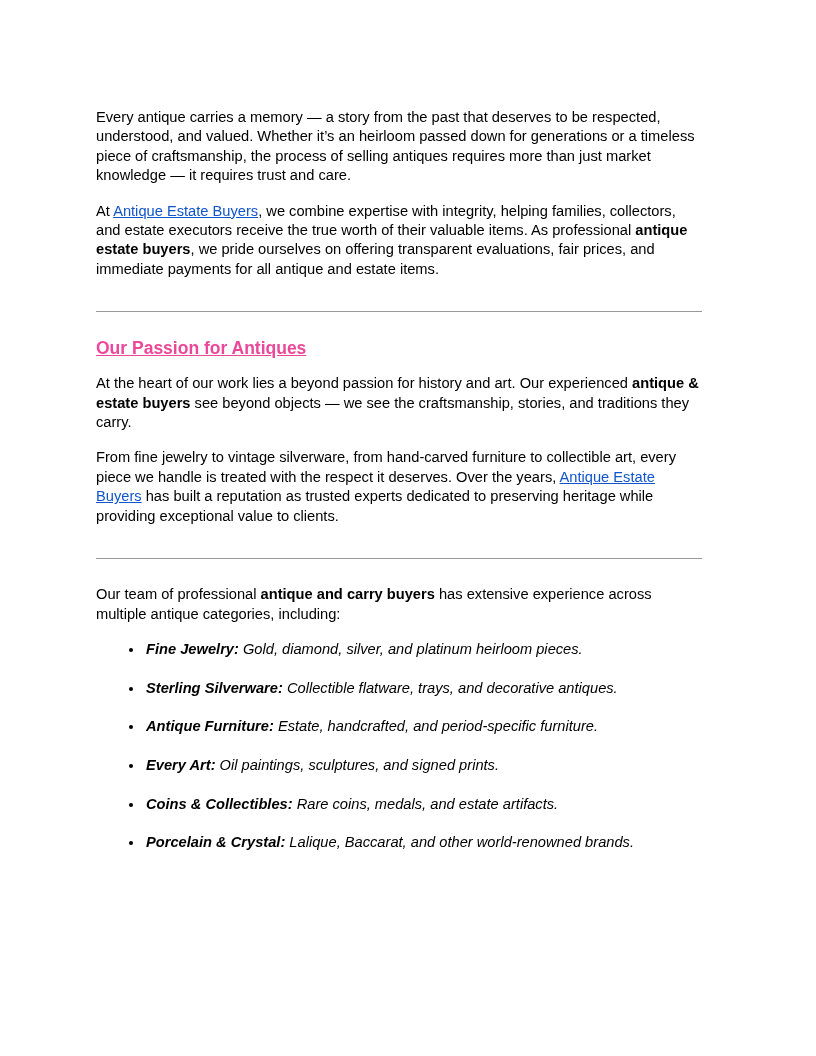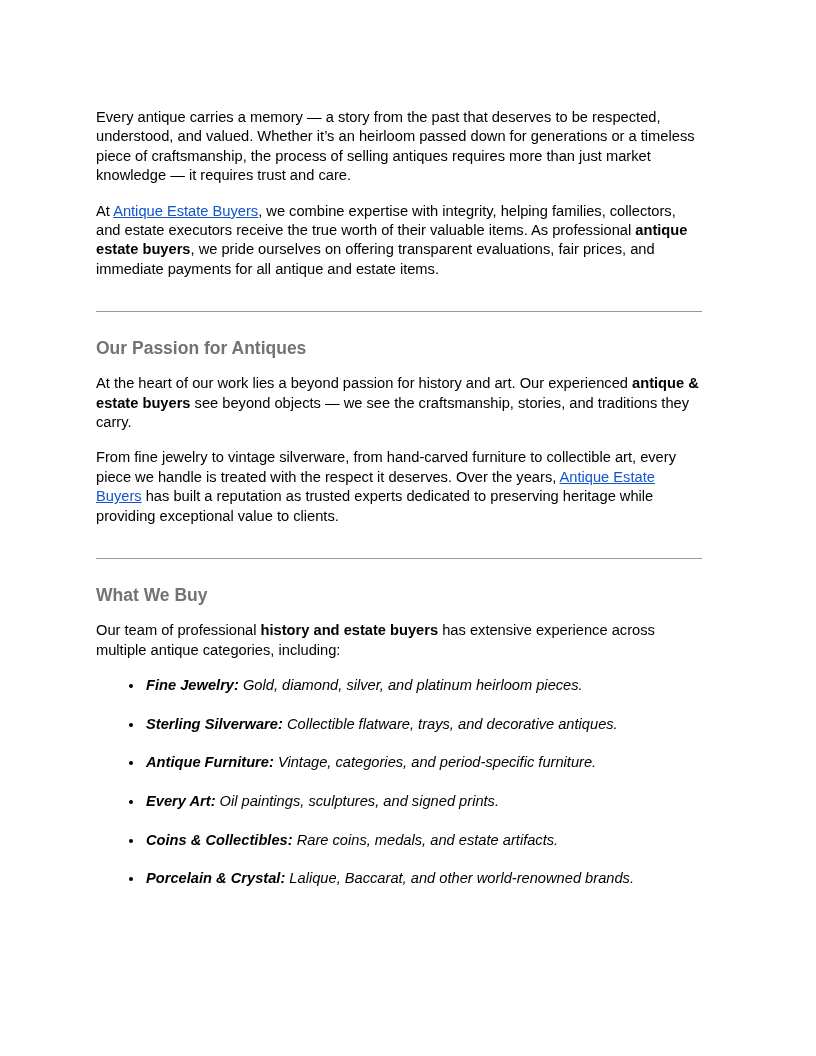--- a/index.html
+++ b/index.html
@@ -35,22 +35,23 @@
   hr.section-divider {
     border: none;
     border-top: 1px solid #999999;
     height: 0;
     margin: 32px 0 26px 0;
   }
   h2.doc-heading {
     font-size: 17.5px;
     line-height: 21px;
     font-weight: 700;
-    color: #737373;
+    color: #ec4899;
     margin: 0 0 15px 0;
+    text-decoration: underline;
   }
   ul.categories-list {
     list-style: disc;
     margin: 0;
     padding: 0 0 0 48px;
   }
   ul.categories-list li {
     margin: 0 0 19.3px 0;
     padding-left: 2px;
     font-style: italic;
@@ -72,26 +73,25 @@
   <hr class="section-divider">
 
   <h2 class="doc-heading">Our Passion for Antiques</h2>
 
   <p class="doc-para"><span>At the heart of our work lies a beyond passion for history and art. Our experienced </span><span class="bold-phrase">antique &amp; estate buyers</span><span> see beyond objects — we see the craftsmanship, stories, and traditions they carry.</span></p>
 
   <p class="doc-para"><span>From fine jewelry to vintage silverware, from hand-carved furniture to collectible art, every piece we handle is treated with the respect it deserves. Over the years, </span><a class="doc-link" href="#">Antique Estate Buyers</a><span> has built a reputation as trusted experts dedicated to preserving heritage while providing exceptional value to clients.</span></p>
 
   <hr class="section-divider">
 
-  <h2 class="doc-heading">What We Buy</h2>
 
-  <p class="doc-para"><span>Our team of professional </span><span class="bold-phrase">history and estate buyers</span><span> has extensive experience across multiple antique categories, including:</span></p>
+  <p class="doc-para"><span>Our team of professional </span><span class="bold-phrase">antique and carry buyers</span><span> has extensive experience across multiple antique categories, including:</span></p>
 
   <ul class="categories-list">
     <li><span class="bold-phrase">Fine Jewelry:</span><span> Gold, diamond, silver, and platinum heirloom pieces.</span></li>
     <li><span class="bold-phrase">Sterling Silverware:</span><span> Collectible flatware, trays, and decorative antiques.</span></li>
-    <li><span class="bold-phrase">Antique Furniture:</span><span> Vintage, categories, and period-specific furniture.</span></li>
+    <li><span class="bold-phrase">Antique Furniture:</span><span> Estate, handcrafted, and period-specific furniture.</span></li>
     <li><span class="bold-phrase">Every Art:</span><span> Oil paintings, sculptures, and signed prints.</span></li>
     <li><span class="bold-phrase">Coins &amp; Collectibles:</span><span> Rare coins, medals, and estate artifacts.</span></li>
     <li><span class="bold-phrase">Porcelain &amp; Crystal:</span><span> Lalique, Baccarat, and other world-renowned brands.</span></li>
   </ul>
 
 </div>
 
 </body></html>

